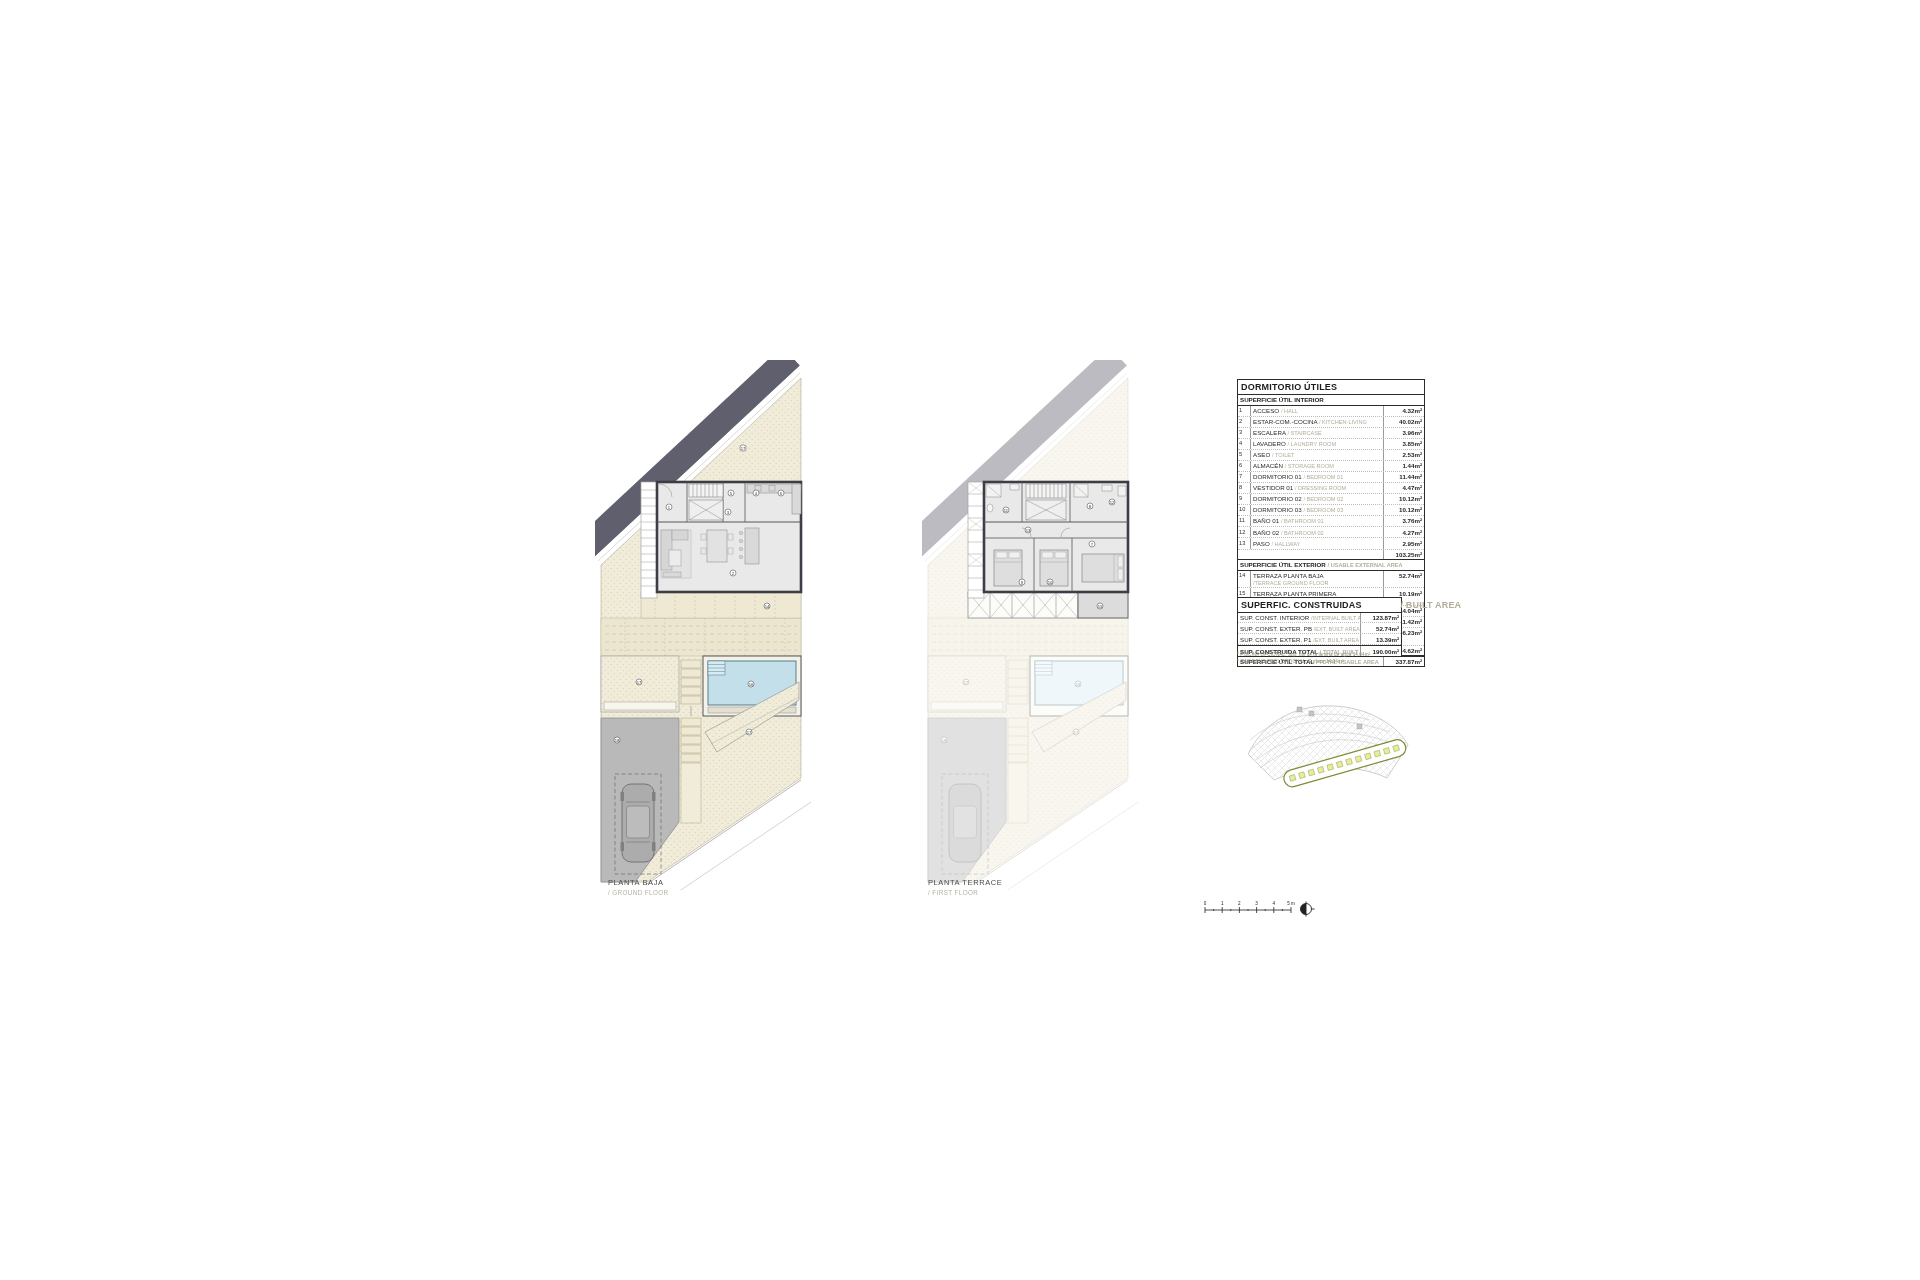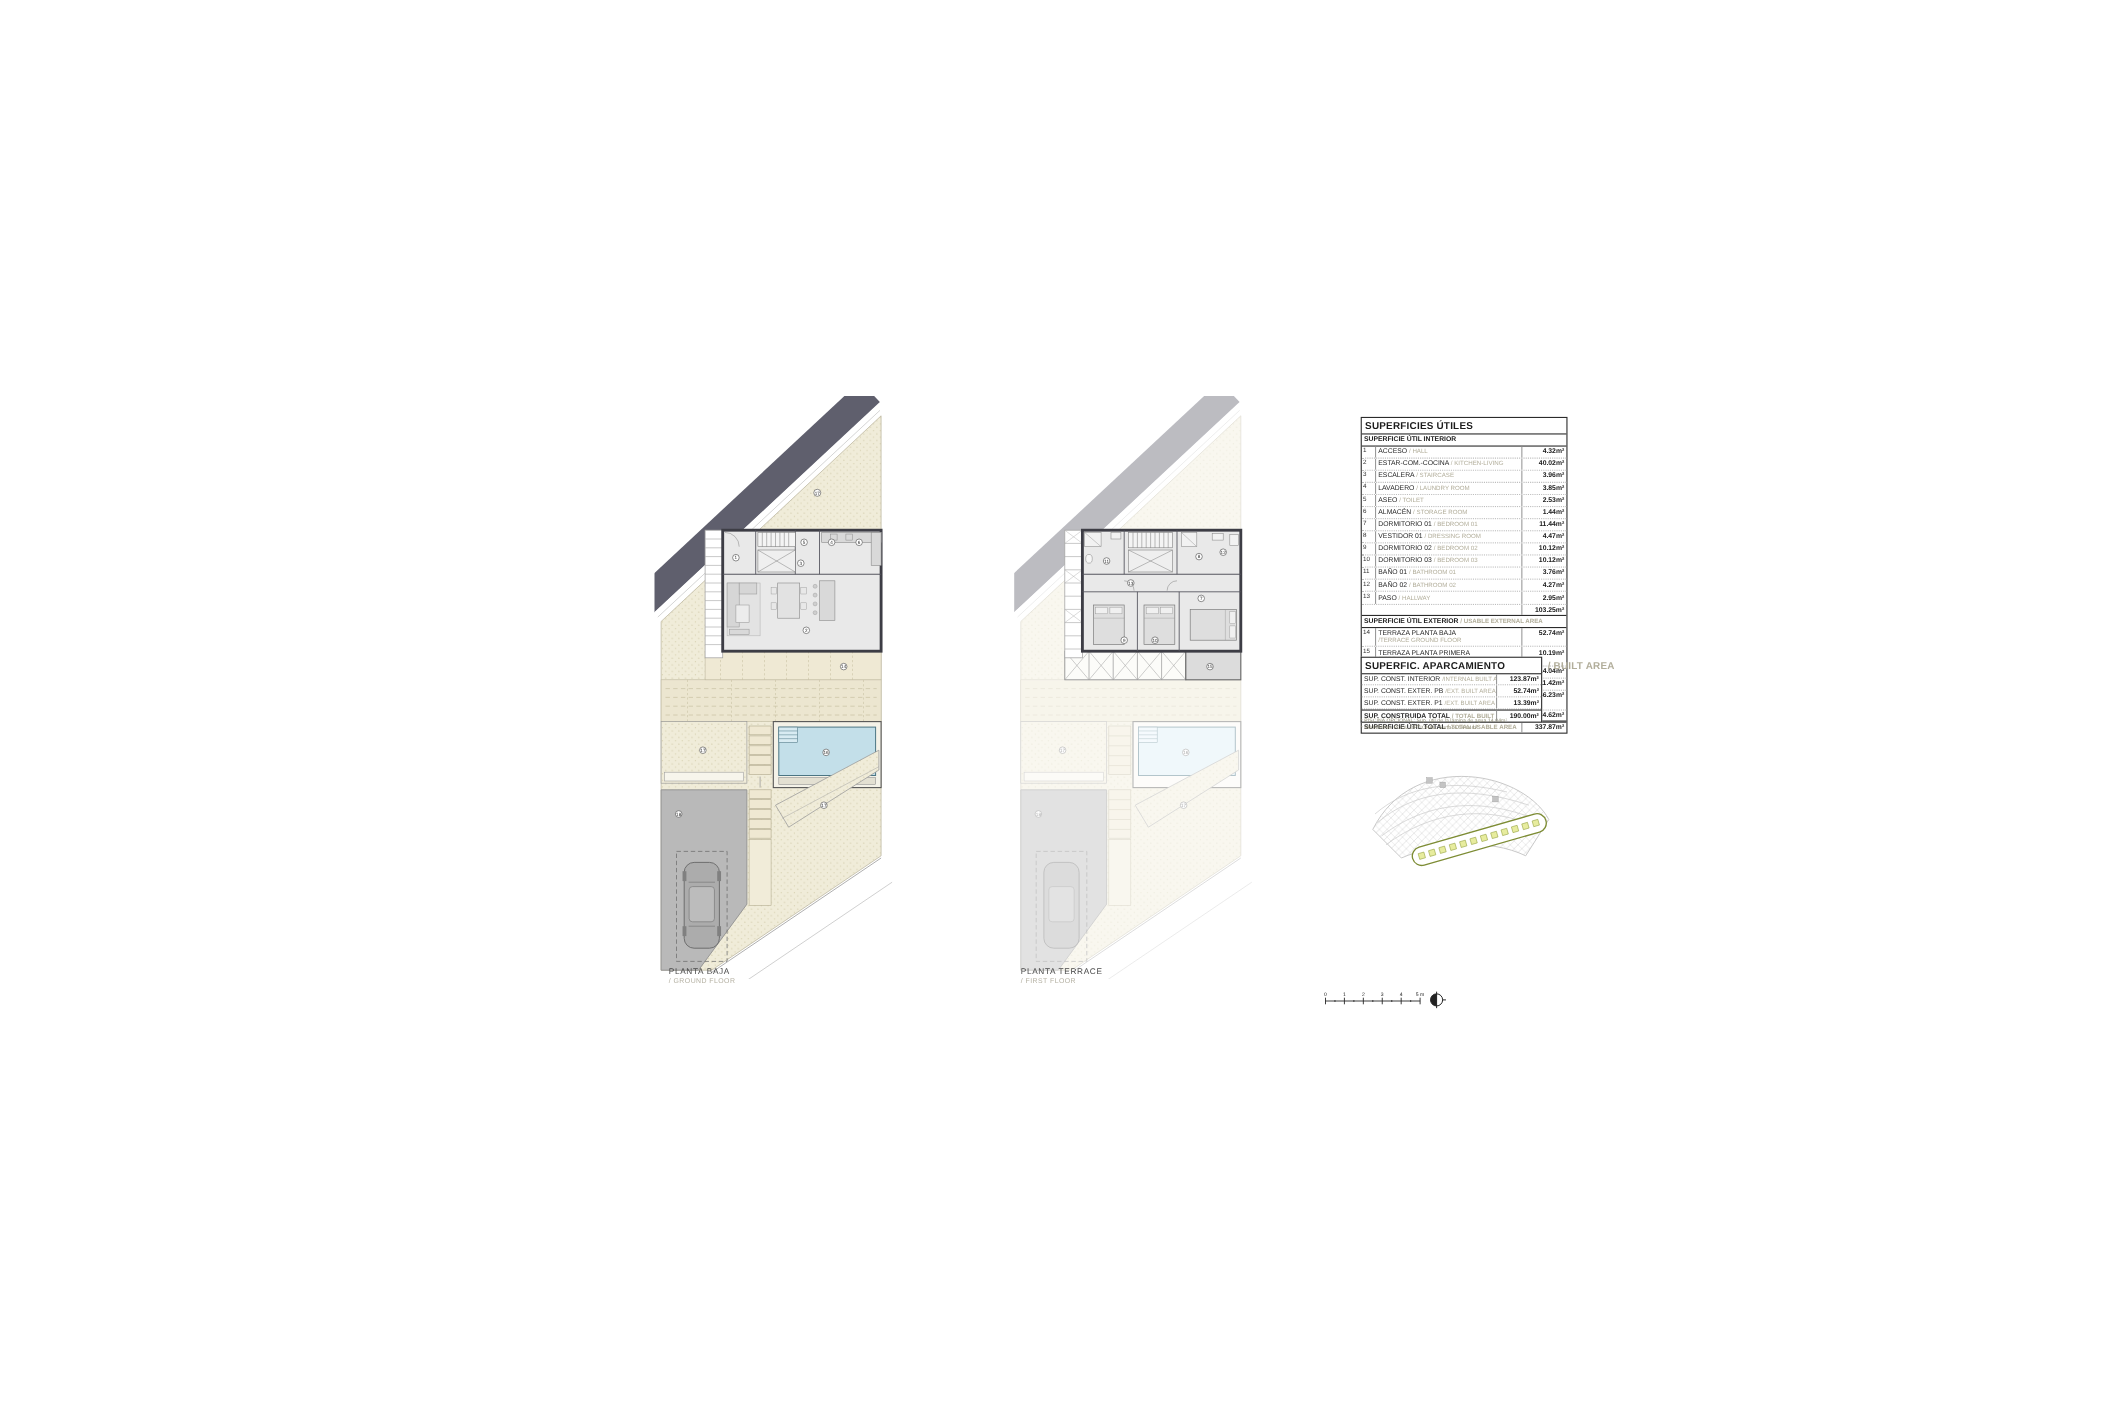--- a/index.html
+++ b/index.html
@@ -300,21 +300,21 @@
   <div class="plan-label" style="left:608px;top:877px">
     <span>PLANTA BAJA</span>
     <span class="sub">/ GROUND FLOOR</span>
   </div>
   <div class="plan-label" style="left:928px;top:877px">
     <span>PLANTA TERRACE</span>
     <span class="sub">/ FIRST FLOOR</span>
   </div>
 
   <div class="tbl" id="tbl-useful" style="left:1237px;top:379px;width:186px">
-    <div class="tbl-title">SUPERFICIES ÚTILES</div>
+    <div class="tbl-title">DORMITORIO ÚTILES</div>
     <div class="tsec">SUPERFICIE ÚTIL INTERIOR</div>
 
     <div class="trow">
         <span class="tnum">1</span>
         <span class="tname"><span>ACCESO</span> <span class="en">/ HALL</span></span>
         <span class="tval">4.32m²</span>
       </div>
     <div class="trow">
         <span class="tnum">2</span>
         <span class="tname"><span>ESTAR-COM.-COCINA</span> <span class="en">/ KITCHEN-LIVING</span></span>
@@ -412,21 +412,21 @@
         <span class="tval">234.62m²</span>
       </div>
 
     <div class="ttot">
         <span class="tname"><span>SUPERFICIE ÚTIL TOTAL</span> <span class="en">/ TOTAL USABLE AREA</span></span>
         <span class="tval">337.87m²</span>
       </div>
   </div>
 
   <div class="tbl" id="tbl-built" style="left:1237px;top:597px;width:163px">
-    <div class="tbl-title"><span>SUPERFIC. APARCAMIENTO</span> <span class="en">/ BUILT AREA</span></div>
+    <div class="tbl-title"><span>SUPERFIC. CONSTRUIDAS</span> <span class="en">/ BUILT AREA</span></div>
     <div class="trow brow">
         <span class="tname"><span>SUP. CONST. INTERIOR</span> <span class="en">/INTERNAL BUILT AREA</span></span>
         <span class="tval">123.87m²</span>
       </div>
     <div class="trow brow">
         <span class="tname"><span>SUP. CONST. EXTER. PB</span> <span class="en">/EXT. BUILT AREA PB</span></span>
         <span class="tval">52.74m²</span>
       </div>
     <div class="trow brow">
         <span class="tname"><span>SUP. CONST. EXTER. P1</span> <span class="en">/EXT. BUILT AREA P1</span></span>

